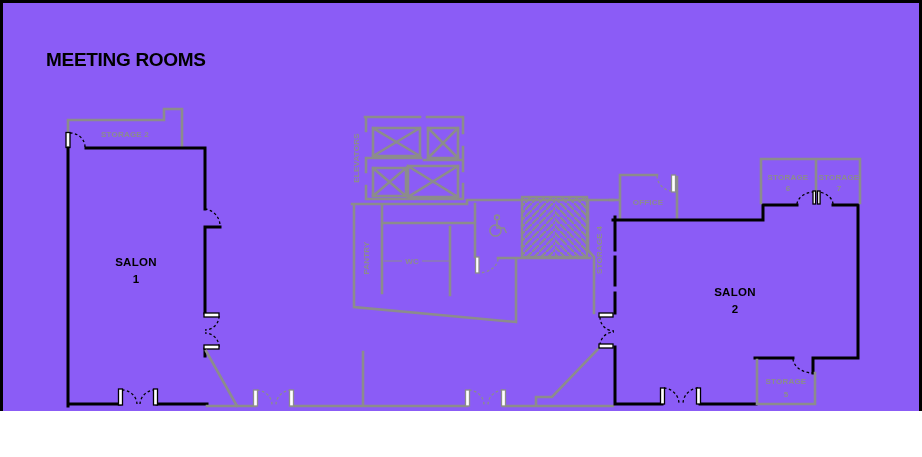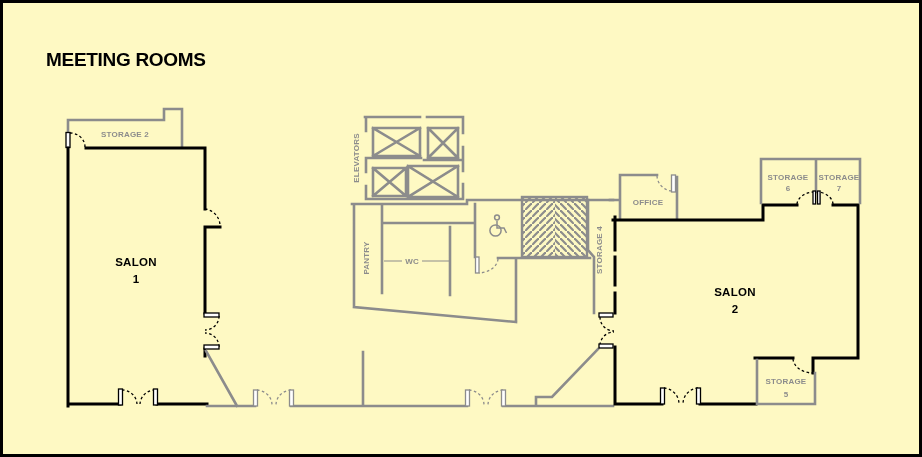--- a/index.html
+++ b/index.html
@@ -1,17 +1,17 @@
 <!DOCTYPE html>
 <html><head>
 <meta charset="utf-8">
 <style>
   html,body{margin:0;padding:0;background:#fff;}
   .canvas{
-    position:relative;width:922px;height:457px;background:#fef9c3;
+    position:relative;width:922px;height:411px;background:#8b5cf6;
     font-family:"Liberation Sans","DejaVu Sans",sans-serif;overflow:hidden;text-align:center;
   }
   svg{position:absolute;left:0;top:0;}
   .wall-black{stroke:#000000;stroke-width:3;fill:none;stroke-linecap:square;}
   .wall-gray{stroke:#8c8c8c;stroke-width:2.6;fill:none;stroke-linecap:square;}
   .thin-gray{stroke:#8c8c8c;stroke-width:1.1;fill:none;}
   .arc-black{stroke:#000000;stroke-width:1.3;fill:none;stroke-dasharray:2.6 2.4;}
   .arc-gray{stroke:#8c8c8c;stroke-width:1.3;fill:none;stroke-dasharray:2.6 2.4;}
   .leaf-black{fill:#ffffff;stroke:#000000;stroke-width:1.3;}
   .leaf-gray{fill:#ffffff;stroke:#8c8c8c;stroke-width:1.3;}

